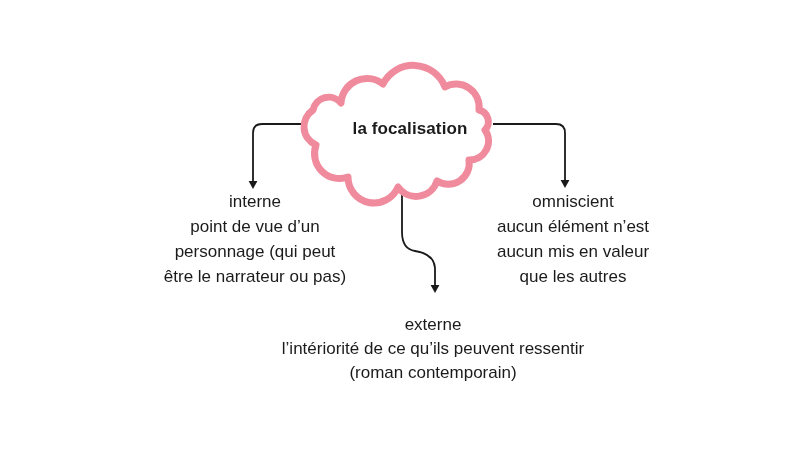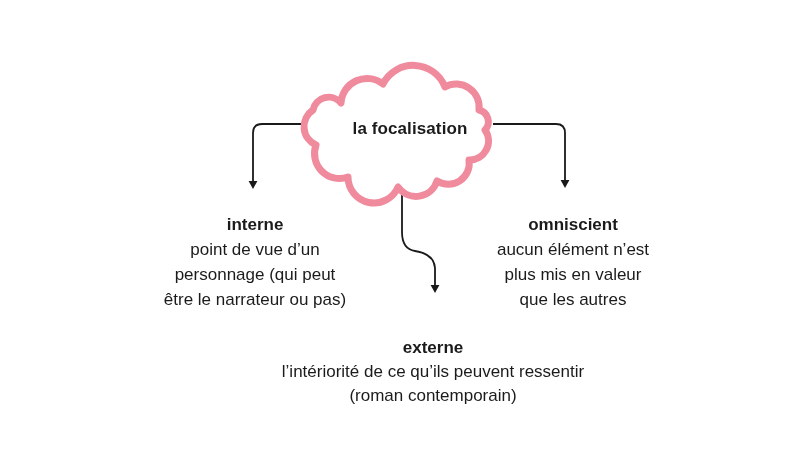--- a/index.html
+++ b/index.html
@@ -49,22 +49,21 @@
     font-weight: 700;
     letter-spacing: 0.1px;
   }
   .branch {
     position: absolute;
     text-align: center;
     font-size: 17px;
     line-height: 25px;
   }
   .branch .branch-title {
-    font-weight: 700;
-    margin-top: 23px;
+    font-weight: 400;
   }
   .branch-interne  { left: 105px; top: 189px; width: 300px; }
   .branch-omniscient { left: 423px; top: 189px; width: 300px; }
   .branch-externe { left: 223px; top: 313px; width: 420px; line-height: 24px; }
 </style>
 </head>
 <body>
 
 <div class="canvas">
 
@@ -104,21 +103,21 @@
   <div class="branch branch-interne">
     <div class="branch-title">interne</div>
     <div class="branch-line">point de vue d’un</div>
     <div class="branch-line">personnage (qui peut</div>
     <div class="branch-line">être le narrateur ou pas)</div>
   </div>
 
   <div class="branch branch-omniscient">
     <div class="branch-title">omniscient</div>
     <div class="branch-line">aucun élément n’est</div>
-    <div class="branch-line">plus mis en valeur</div>
+    <div class="branch-line">aucun mis en valeur</div>
     <div class="branch-line">que les autres</div>
   </div>
 
   <div class="branch branch-externe">
     <div class="branch-title">externe</div>
     <div class="branch-line">l’intériorité de ce qu’ils peuvent ressentir</div>
     <div class="branch-line">(roman contemporain)</div>
   </div>
 
 </div>

